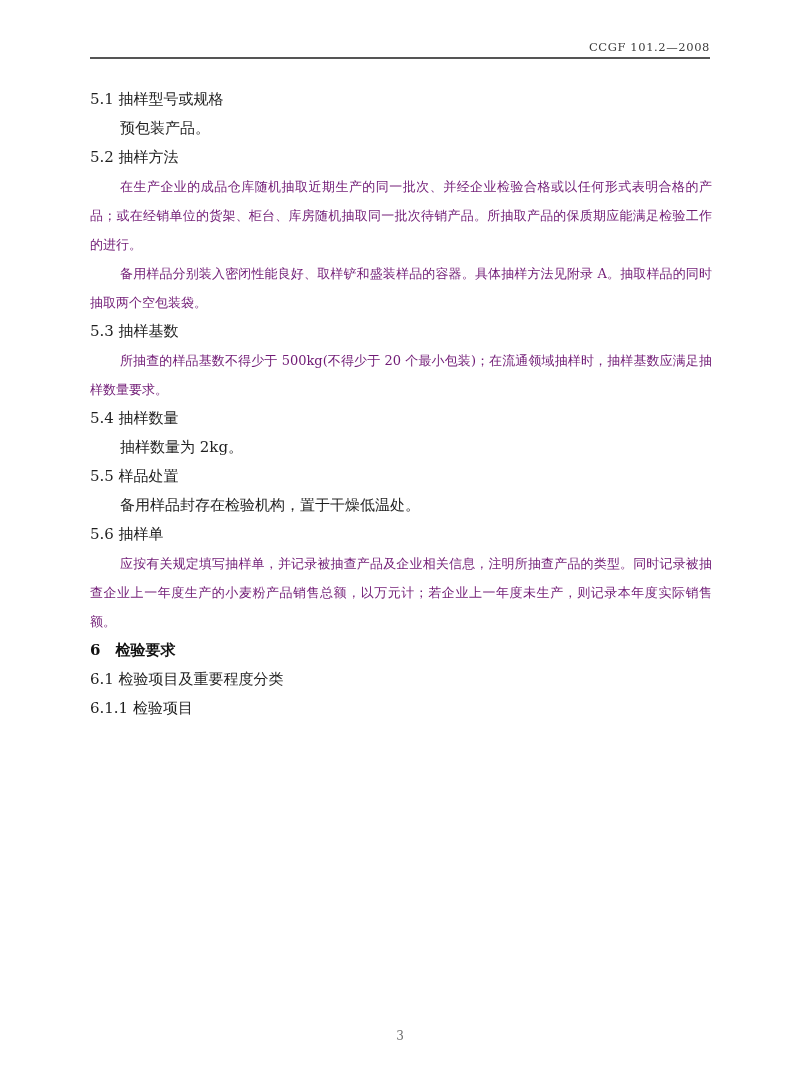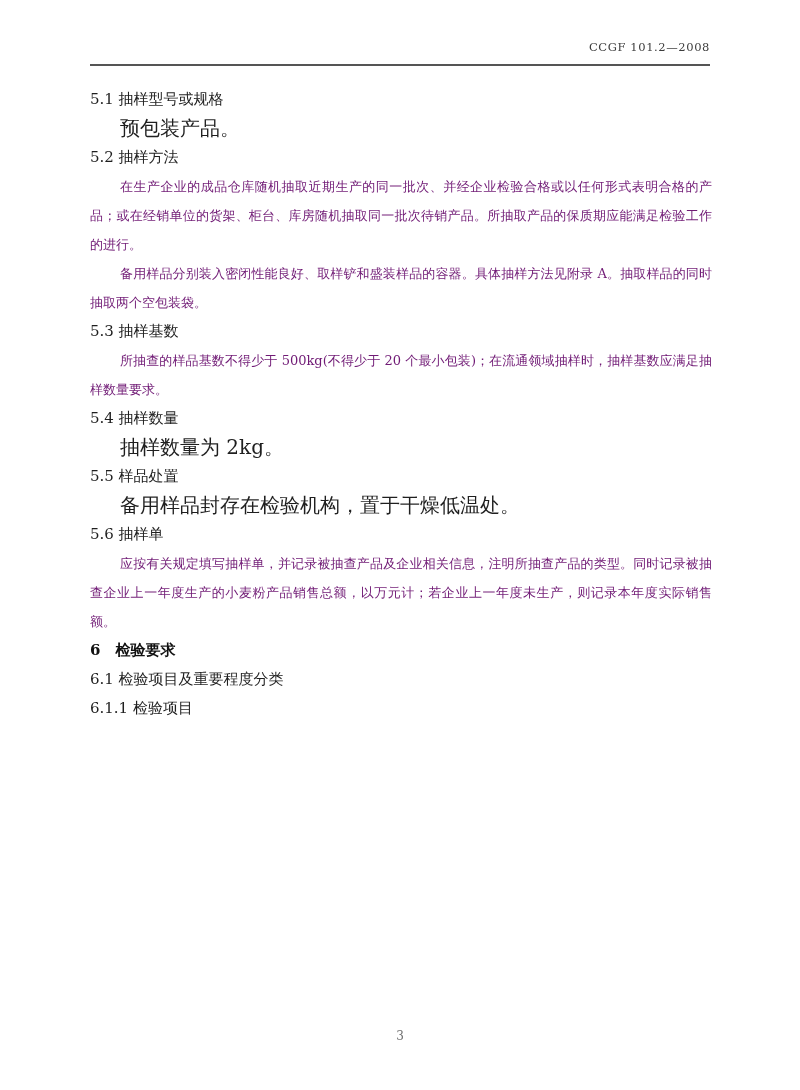--- a/index.html
+++ b/index.html
@@ -44,21 +44,21 @@
     top: 40px;
     width: 620px;
     z-index: 2;
   }
   .header-text {
     text-align: right;
     font-family: "DejaVu Serif", "Liberation Serif", serif;
     font-size: 11.5px;
     letter-spacing: 0.6px;
     color: #3c3c3c;
-    padding-bottom: 10px;
+    padding-bottom: 3px;
     white-space: nowrap;
   }
   .header-rule {
     height: 1.6px;
     background: #555555;
     width: 100%;
   }
 
   
   .content {
@@ -85,21 +85,21 @@
   }
   .para {
     font-size: 13px;
     line-height: 29px;
     color: #701a75;
     text-align: justify;
     text-justify: inter-ideograph;
     text-indent: 30px;
   }
   .para-short {
-    font-size: 20px;
+    font-size: 15px;
     line-height: 29px;
     color: #1f1f1f;
     text-indent: 30px;
     white-space: nowrap;
   }
 
   
   .footer {
     position: absolute;
     left: 0;

